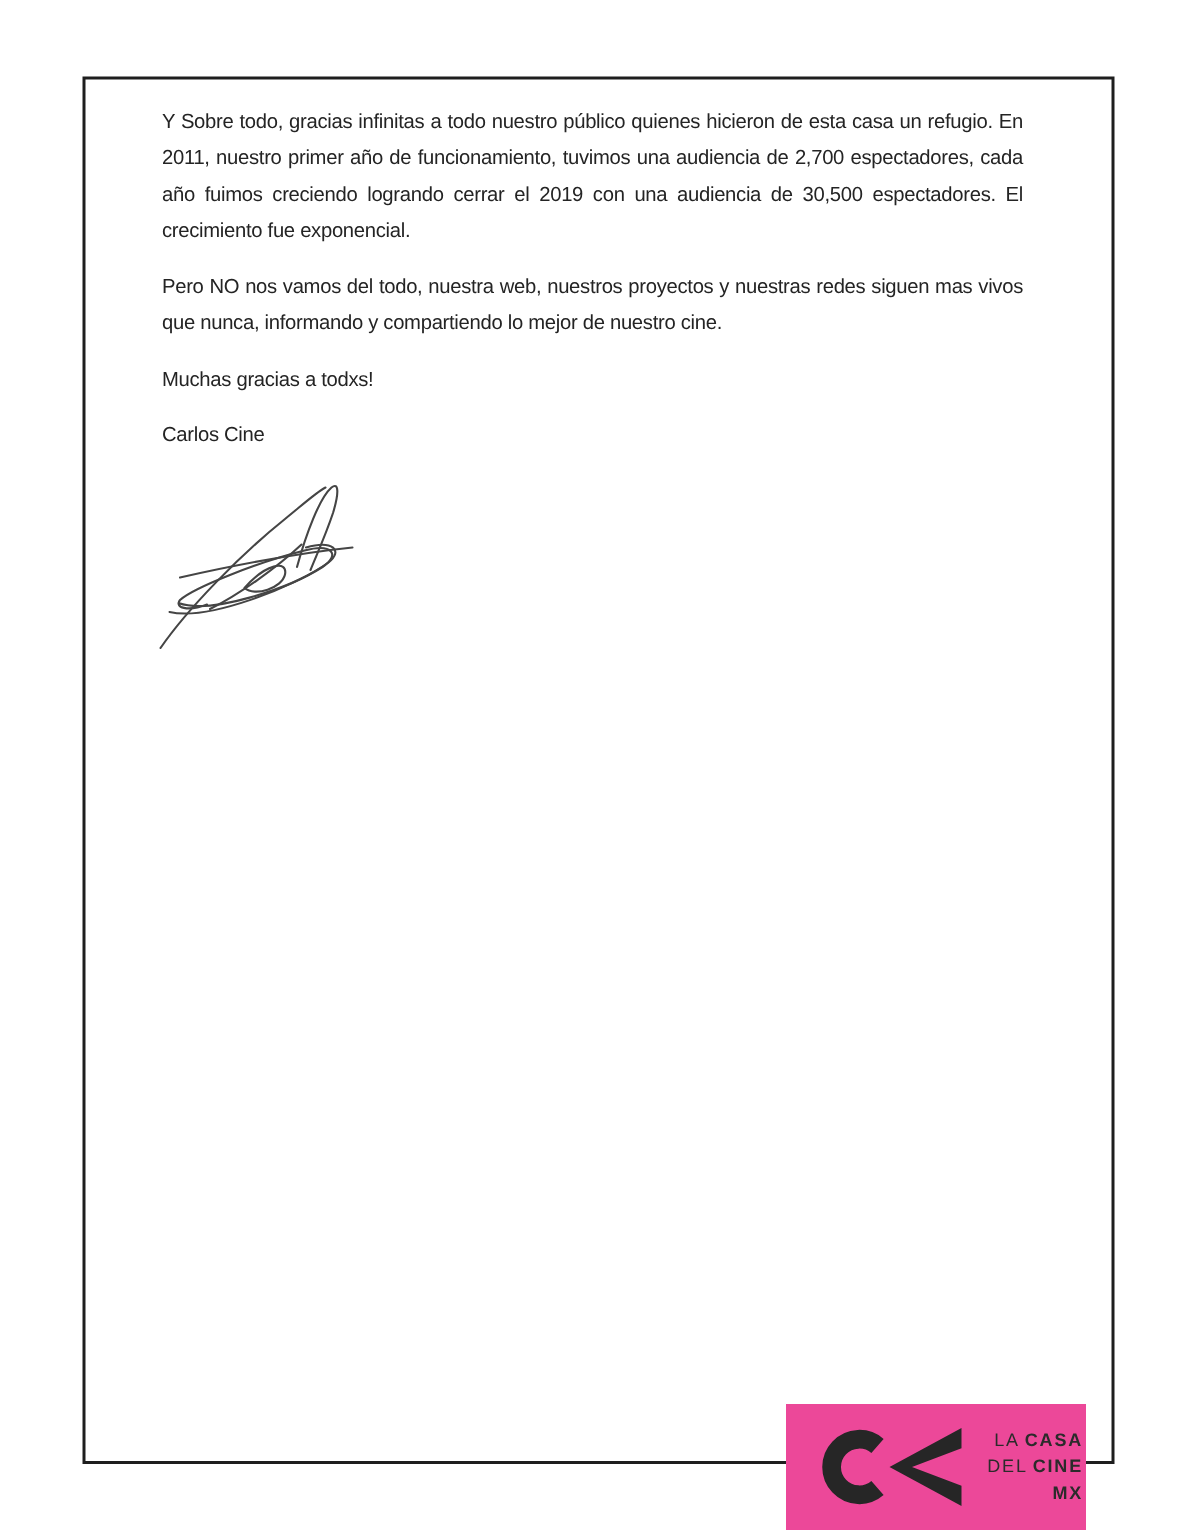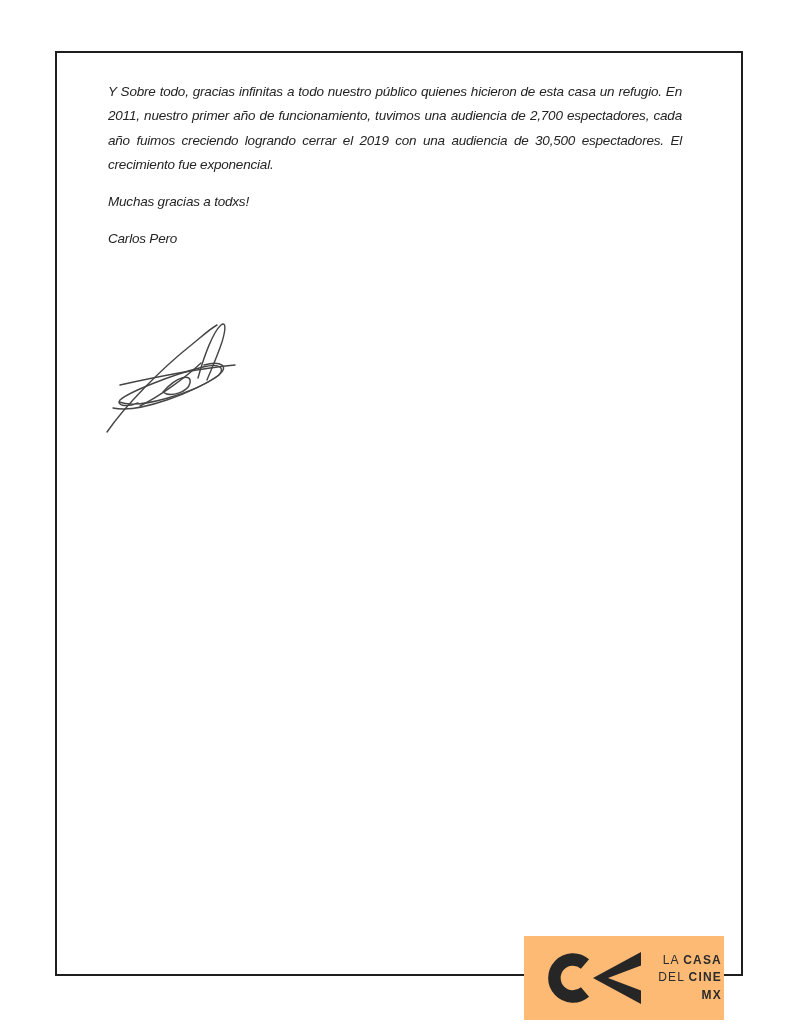--- a/index.html
+++ b/index.html
@@ -12,23 +12,22 @@
     overflow: hidden;
   }
   .page-border {
     position: absolute;
     left: 55px; top: 51px;
     width: 688px; height: 925px;
     border: 2px solid #1e1e1e;
   }
   .content {
     position: absolute;
-    left: 108px; top: 80px;
+    left: 108px; top: 69px;
     width: 574px;
-    font-style: italic;
   }
   .content p {
     font-size: 13.5px;
     letter-spacing: -0.2px;
     line-height: 24.3px;
     text-align: justify;
     color: #242424;
     margin: 0 0 13px 0;
   }
   .content p.closing, .content p.signer {
@@ -43,21 +42,21 @@
   .signature path {
     fill: none;
     stroke: #454545;
     stroke-width: 1.4;
     stroke-linecap: round;
   }
   .logo {
     position: absolute;
     left: 524px; top: 936px;
     width: 200px; height: 84px;
-    background: #fdba74;
+    background: #ec4899;
     display: flex;
     align-items: center;
     justify-content: flex-end;
     gap: 15px;
     padding: 0 2px 0 14px;
     z-index: 2;
   }
   .logo-mark { width: 95px; height: 54px; flex: 0 0 auto; }
   .logo-mark .stroke { fill: none; stroke: #262626; stroke-width: 12.5; }
   .logo-mark .fill { fill: #262626; }
@@ -72,22 +71,23 @@
   .logo-text .lt { font-weight: 400; margin-right: 0.28em; }
   .logo-text .lb { font-weight: 700; }
 </style>
 </head>
 <body>
 
 <div class="page-border"></div>
 
 <div class="content">
   <p>Y Sobre todo, gracias infinitas a todo nuestro público quienes hicieron de esta casa un refugio. En 2011, nuestro primer año de funcionamiento, tuvimos una audiencia de 2,700 espectadores,  cada año fuimos creciendo logrando cerrar el 2019 con una audiencia de 30,500 espectadores.  El crecimiento fue exponencial.</p>
+  <p>Pero NO nos vamos del todo, nuestra web, nuestros proyectos y  nuestras redes siguen mas vivos que nunca, informando y compartiendo lo mejor de nuestro cine.</p>
   <p class="closing">Muchas gracias a todxs!</p>
-  <p class="signer">Carlos Pero</p>
+  <p class="signer">Carlos Cine</p>
 </div>
 
 <svg class="signature" viewBox="0 0 135 118" xmlns="http://www.w3.org/2000/svg" aria-hidden="true">
   <path d="M 2,114 C 20,88 55,52 85,28 C 95,20 106,10 112,7"></path>
   <path d="M 93,60 C 99,38 108,14 116,7 C 121,3 121,11 117,24 C 112,39 106,52 102,62"></path>
   <path d="M 14,84 C 36,92 88,74 110,60 C 122,52 117,44 98,49 C 66,57 24,74 15,82 C 11,87 20,90 33,85"></path>
   <path d="M 8,90 C 34,96 92,73 114,57 C 124,49 117,42 99,47"></path>
   <path d="M 15,67 C 55,58 100,50 130,47"></path>
   <path d="M 58,74 C 72,58 87,55 85,65 C 83,74 65,80 58,74"></path>
   <path d="M 96,45 C 80,60 55,78 35,88"></path>

